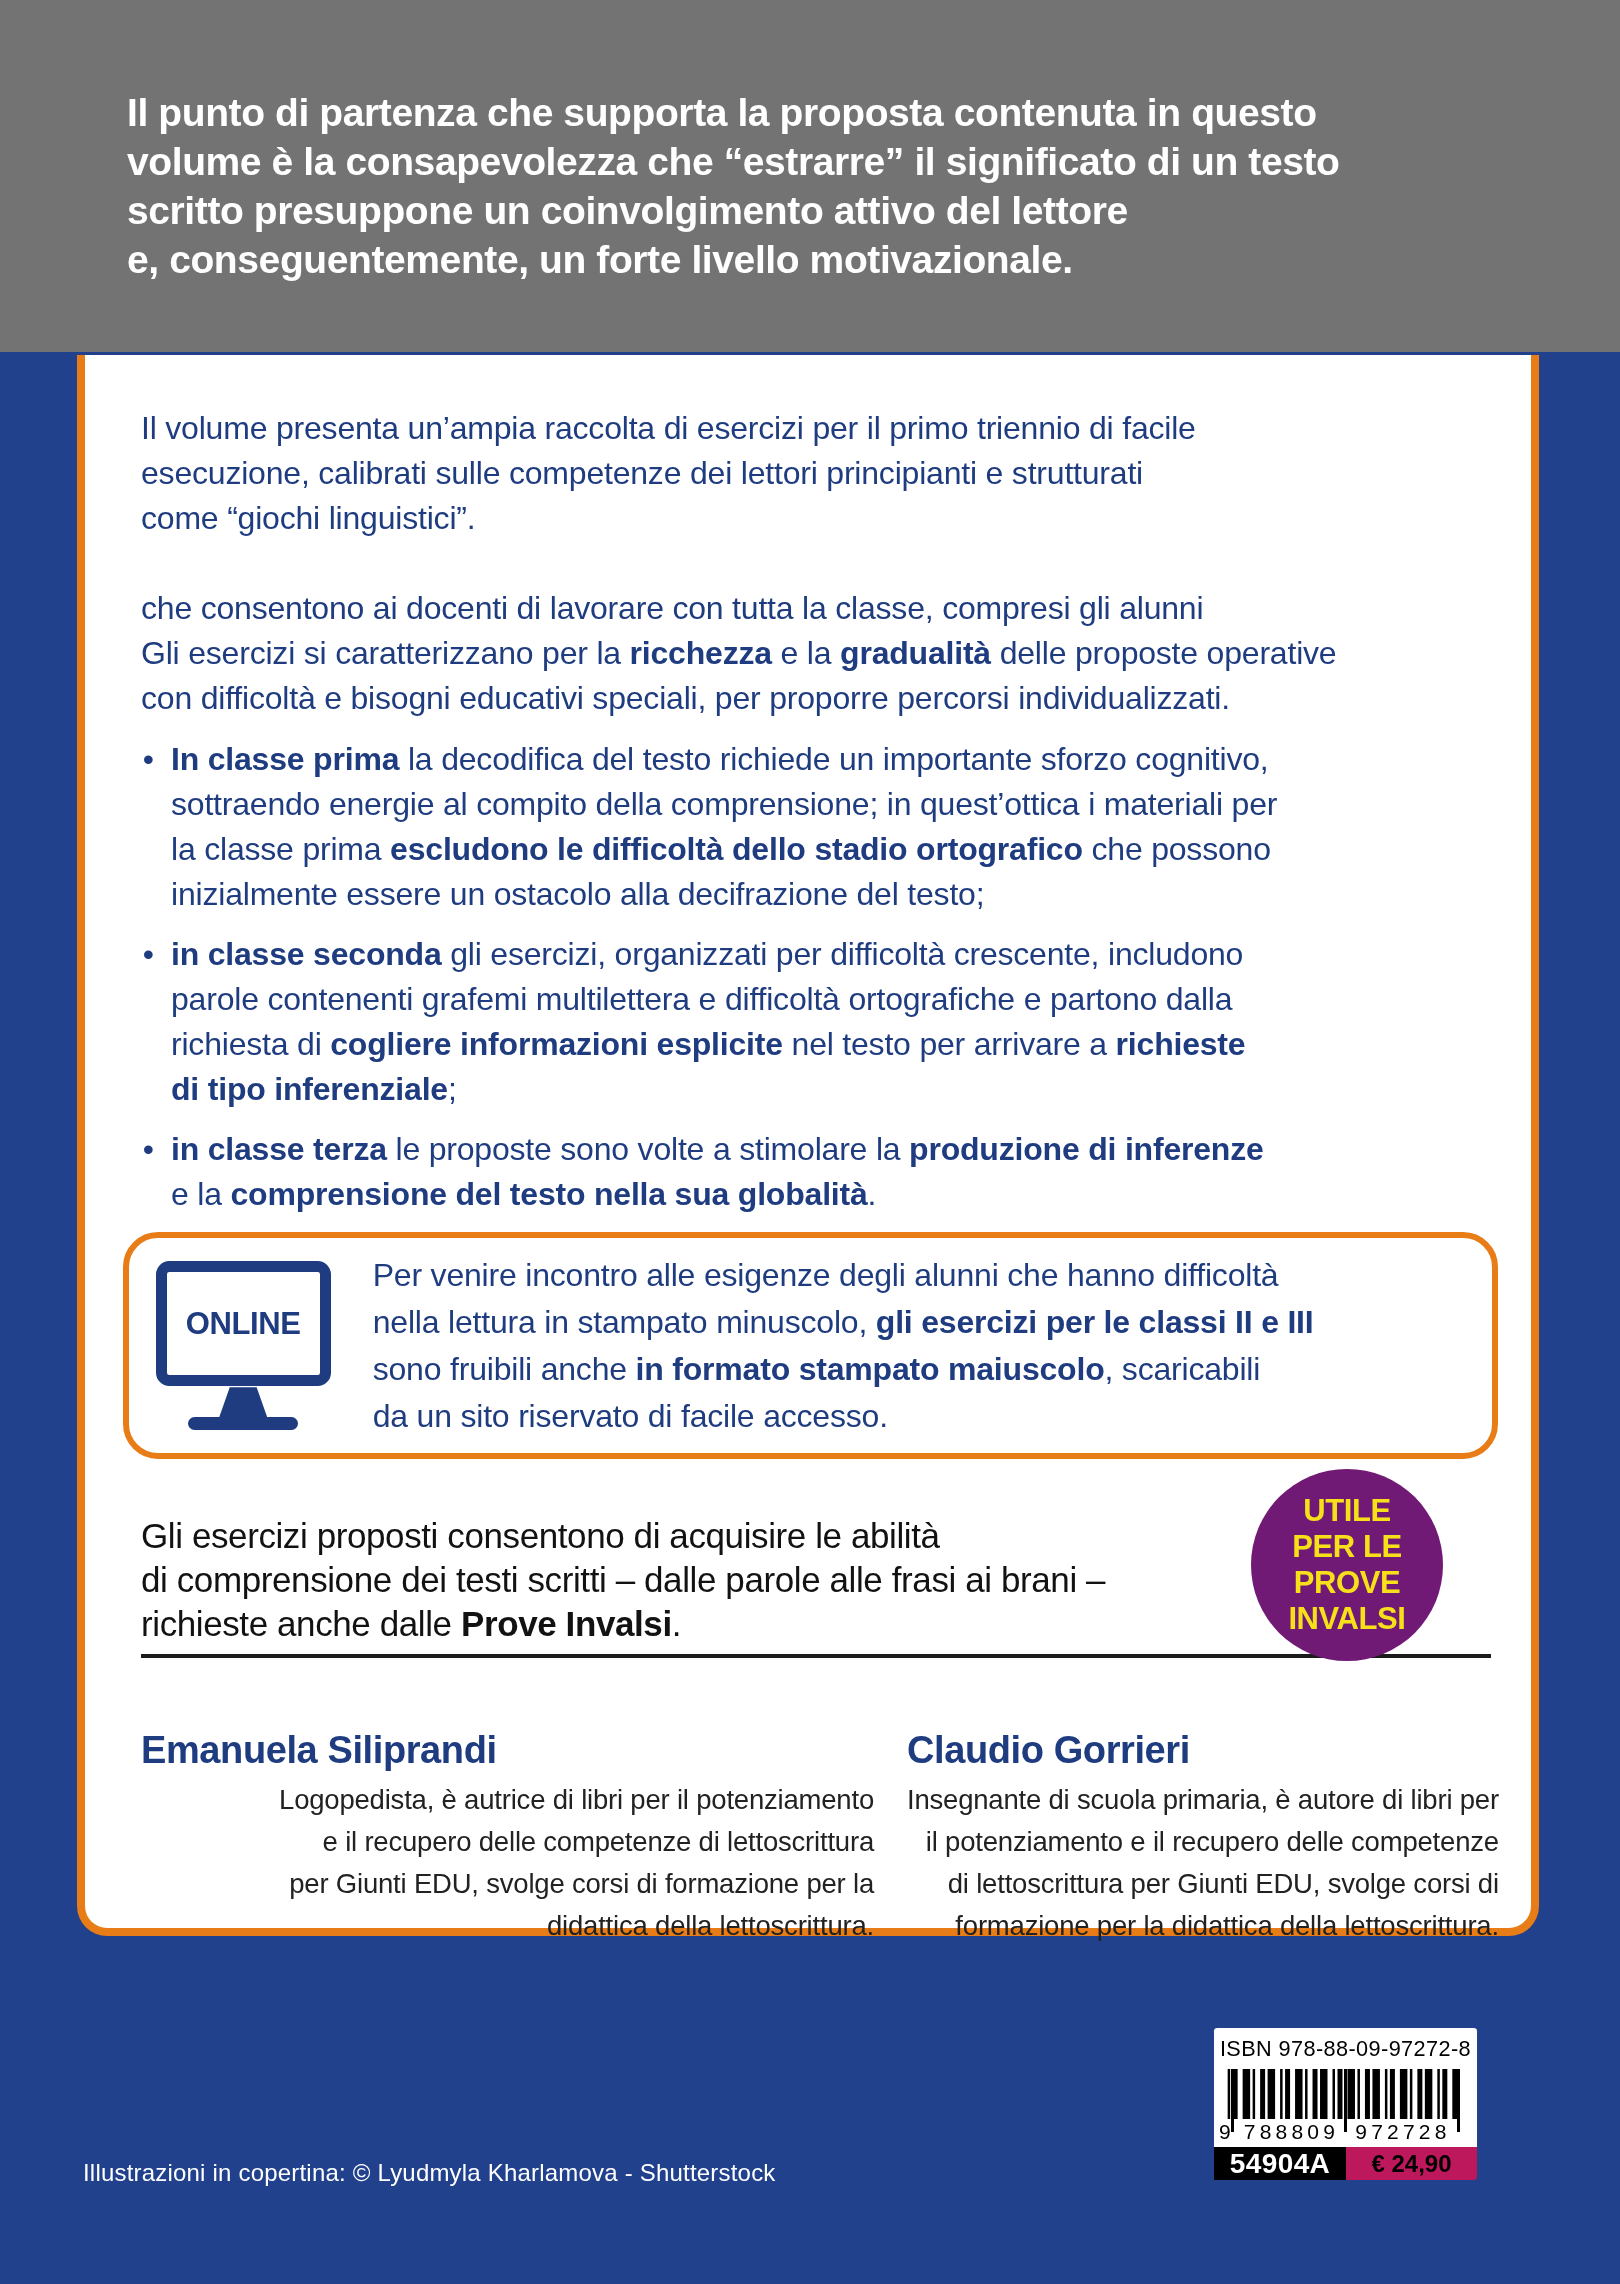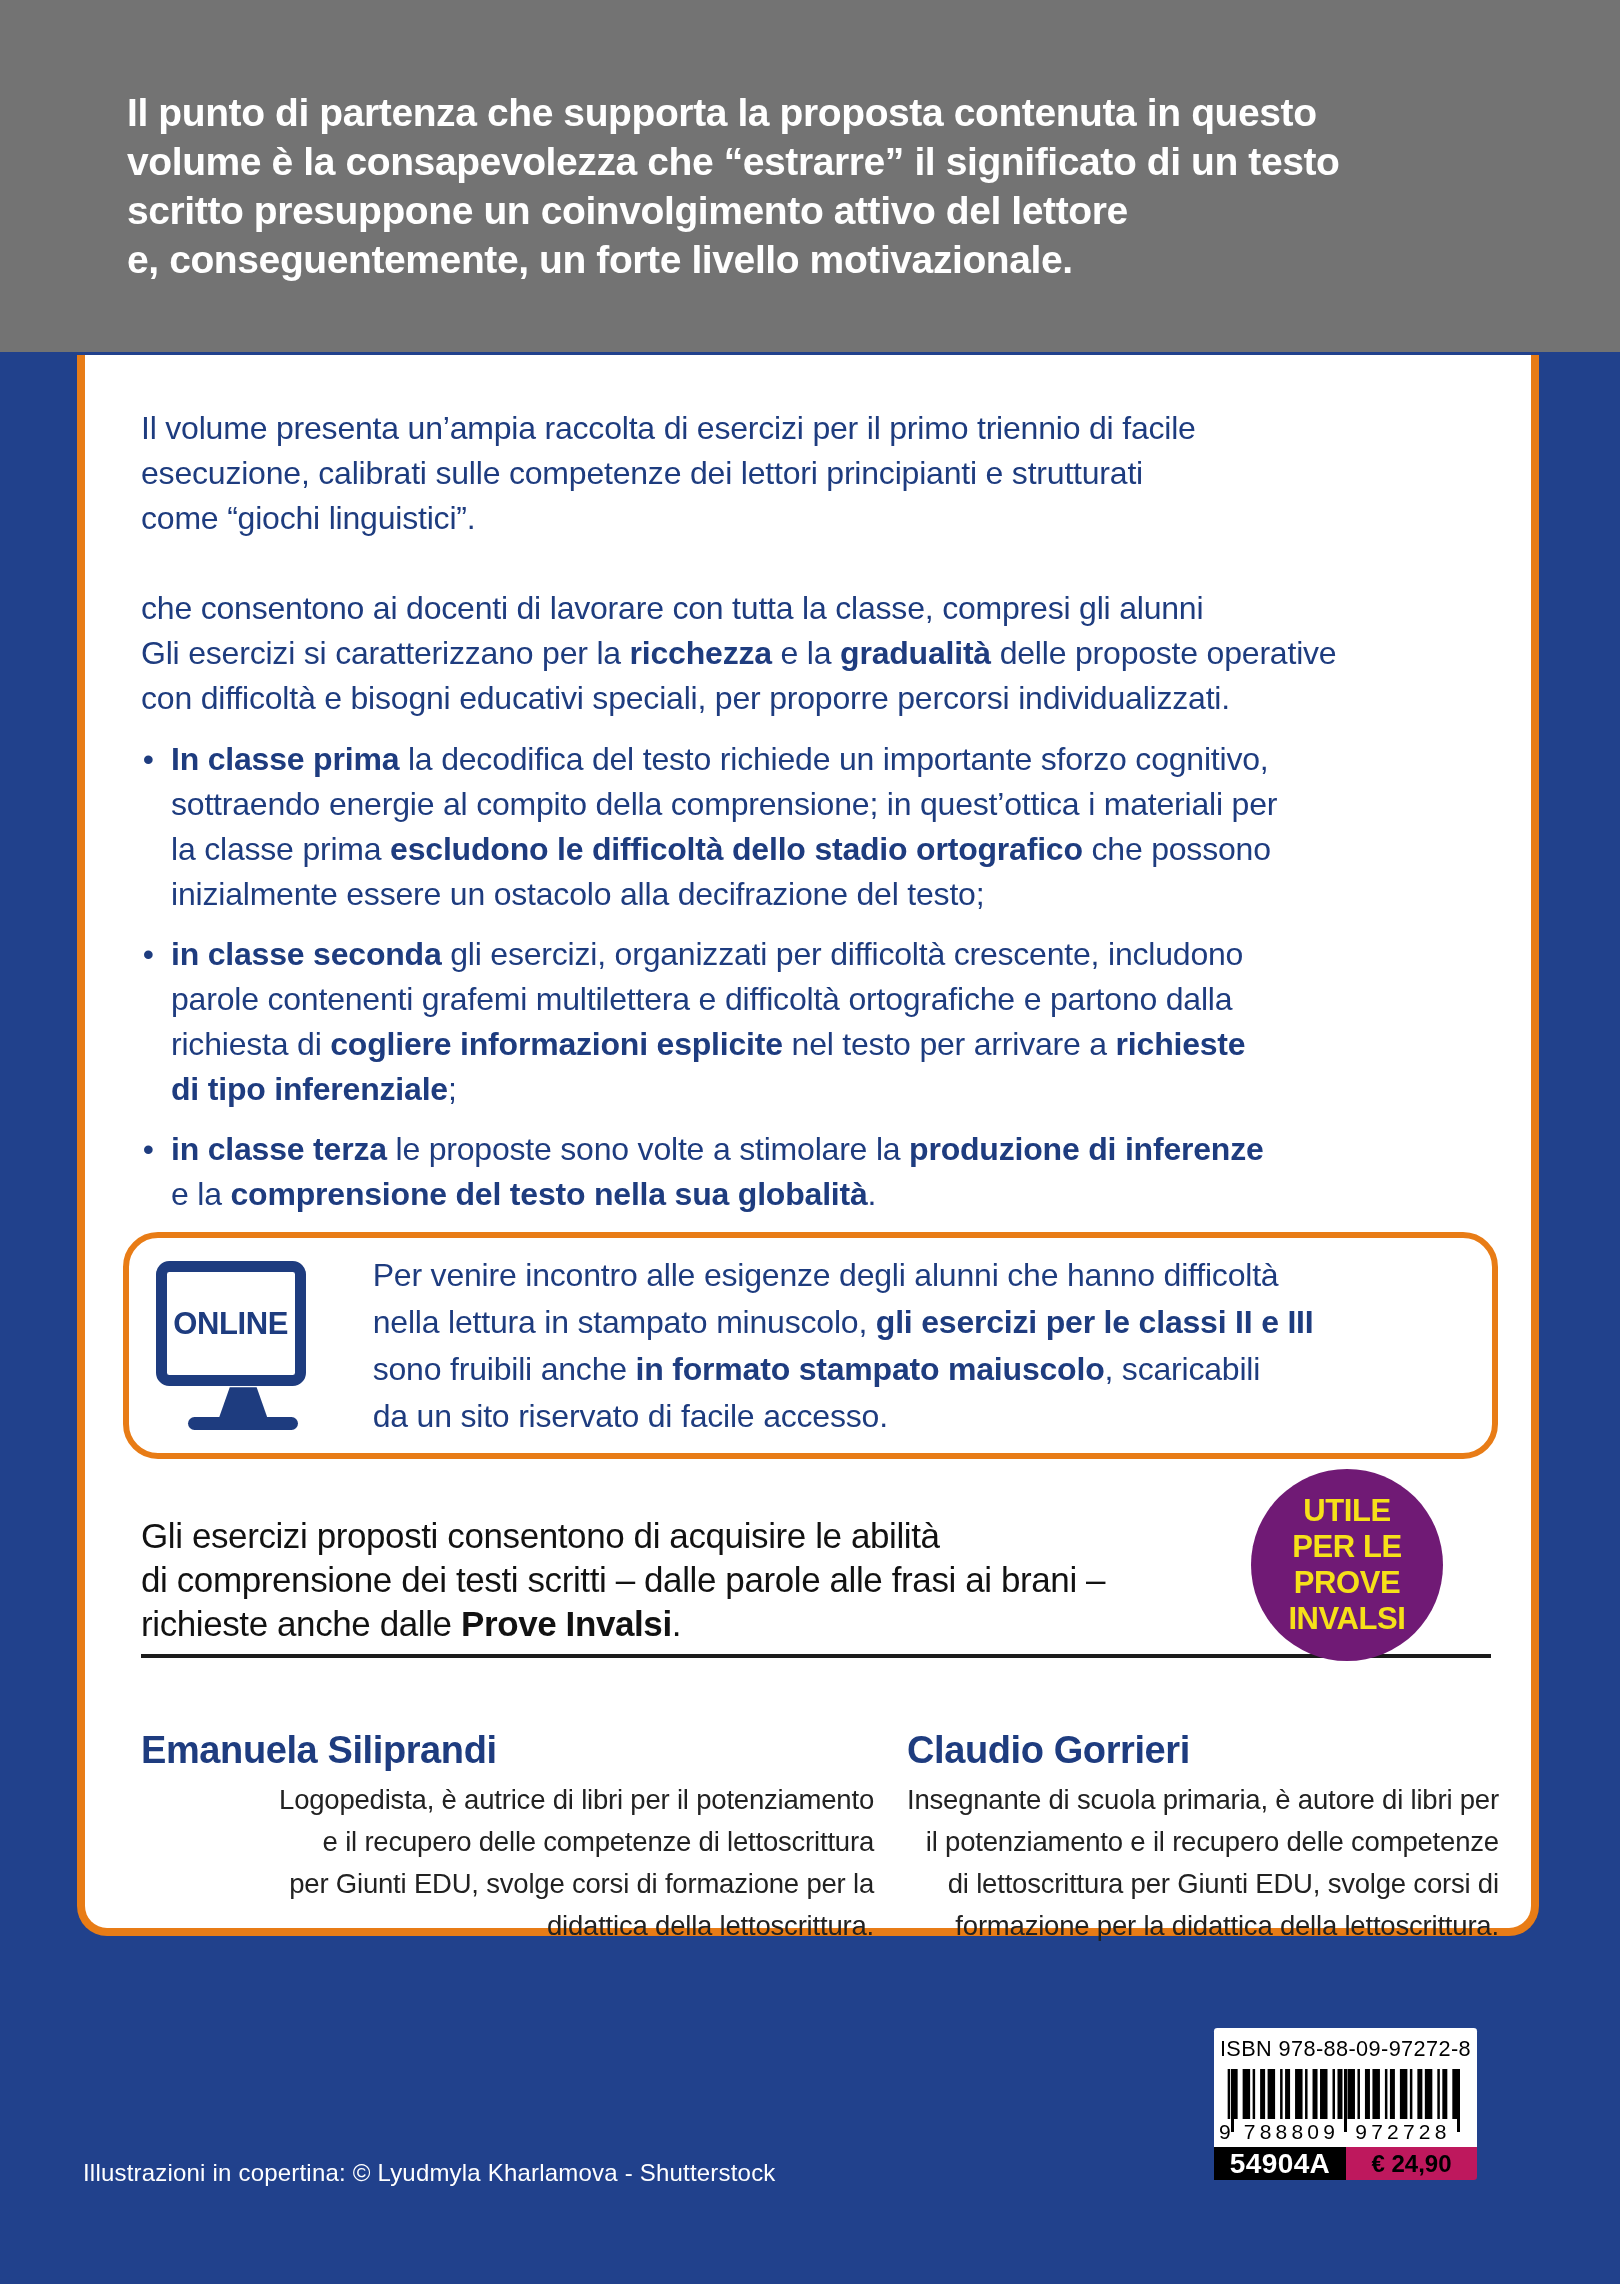--- a/index.html
+++ b/index.html
@@ -33,21 +33,21 @@
   .bullet { position:relative; padding-left:30px; margin-bottom:15px; }
   .bullet::before { content:"\2022"; position:absolute; left:1.7px; top:0; color:#1e3c7f; }
   
   .online-box {
     margin-top:11.7px; margin-left:-18.3px; width:calc(100% + 25px); height:227px;
     border:6.7px solid #e87c16; border-radius:35px;
     display:flex; align-items:center; padding-left:27px;
   }
   .monitor { width:175px; flex:0 0 175px; margin-right:42px; }
   .mon-body {
-    width:150px; height:125px; border:11.7px solid #1e3c7f; border-radius:13.3px;
+    width:175px; height:125px; border:11.7px solid #1e3c7f; border-radius:13.3px;
     display:flex; align-items:center; justify-content:center; background:#ffffff;
   }
   .mon-label { font-size:31px; font-weight:bold; color:#1e3c7f; letter-spacing:-0.4px; }
   .mon-neck { width:48px; height:30px; margin:1.7px auto 0; background:#1e3c7f;
     clip-path:polygon(22% 0, 78% 0, 100% 100%, 0 100%); }
   .mon-base { width:110px; height:13.3px; margin:0 auto; background:#1e3c7f; border-radius:6.7px; }
   .online-text { font-size:32px; line-height:47px; }
   
   .para-note { margin-top:55px; color:#121212; font-size:35px; line-height:44px; letter-spacing:-0.4px; }
   .divider { margin-top:7.5px; width:100%; height:4.2px; background:#1b1b1b; }

